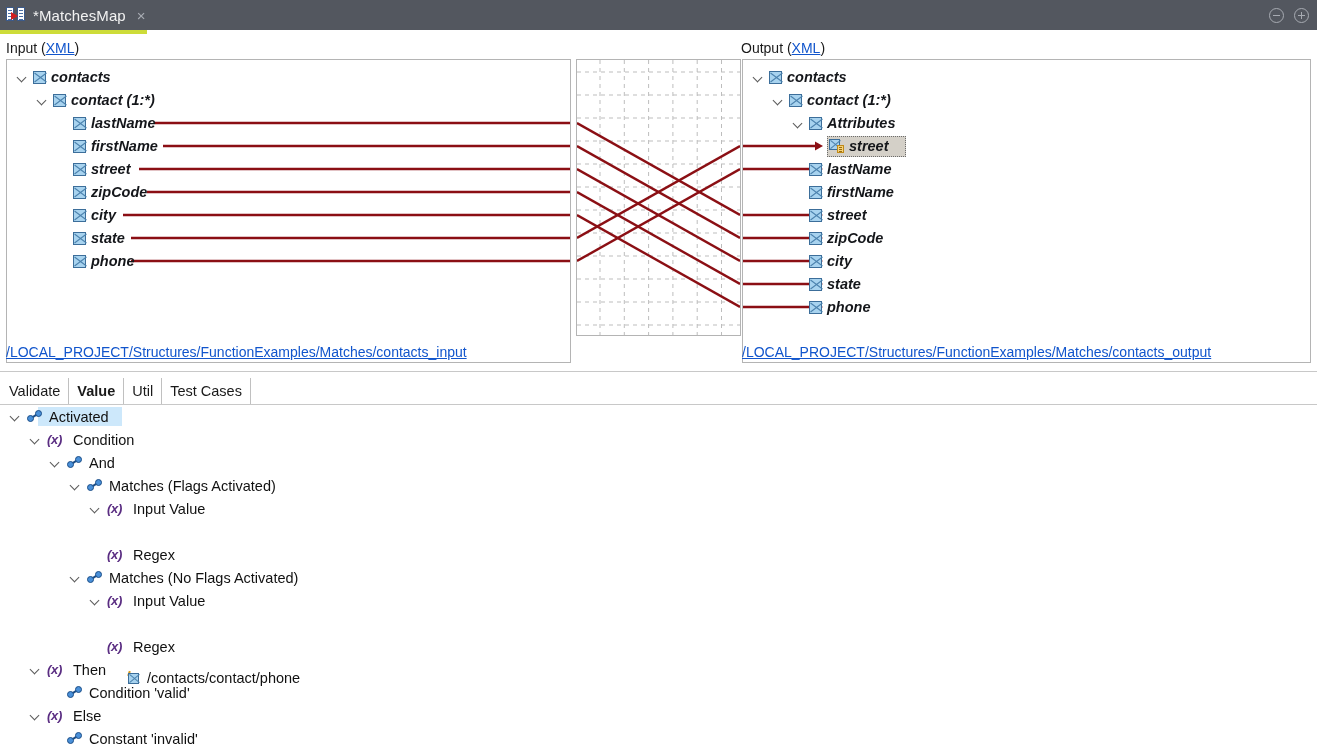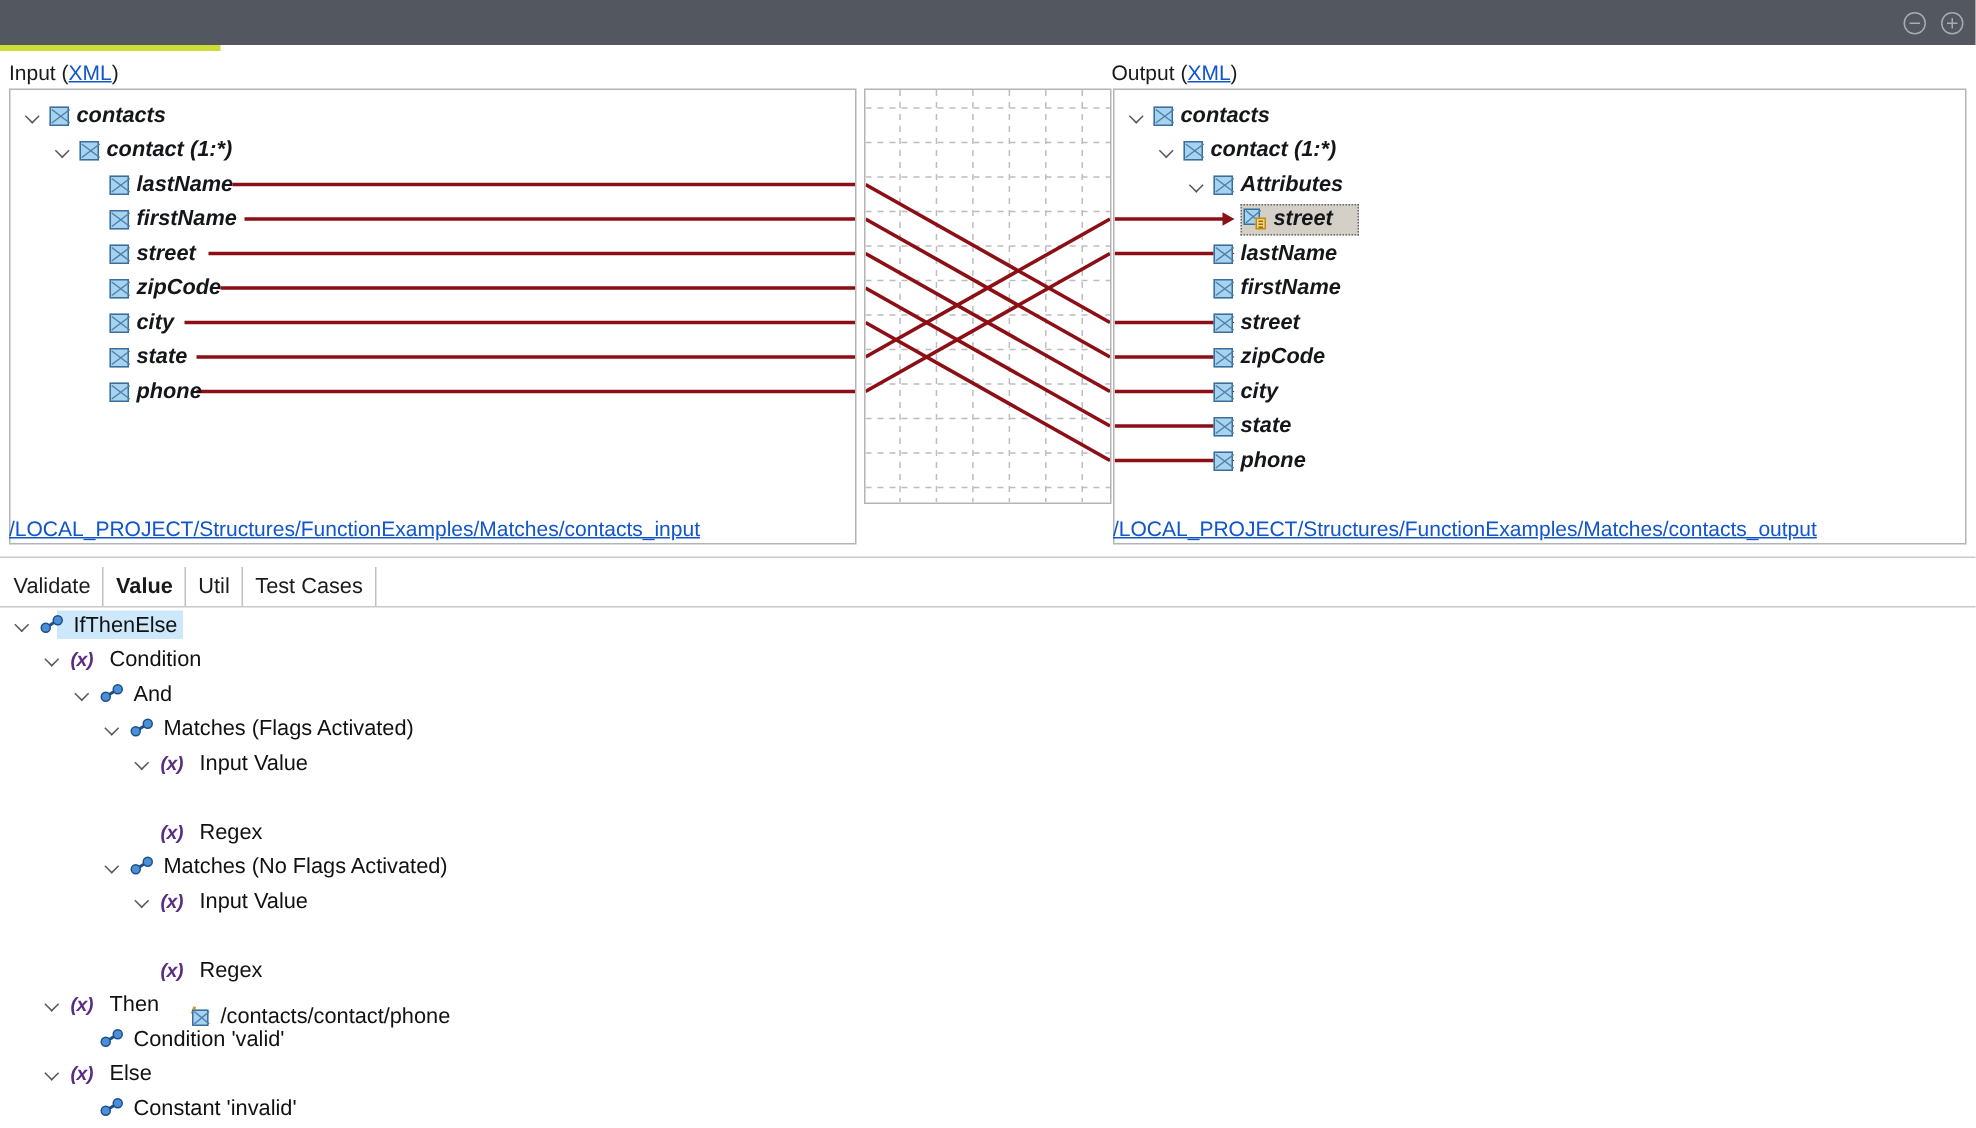--- a/index.html
+++ b/index.html
@@ -226,20 +226,39 @@
   .xpath-icon .tick {
     position: absolute; left: 1px; top: 0px; width: 2px; height: 5px;
     background: #d99b1c; transform: rotate(20deg);
   }
   .conn-svg { position: absolute; left: 0; top: 0; pointer-events: none; }
 </style>
 </head>
 <body>
 
 <div class="titlebar">
+  <div class="tab">
+    <span class="map-icon">
+      <span class="sheet l">
+          <i></i>
+          <i></i>
+          <i></i>
+          <i></i>
+        </span>
+      <span class="sheet r">
+          <i></i>
+          <i></i>
+          <i></i>
+          <i></i>
+        </span>
+      <span class="arrow"></span>
+    </span>
+    <span class="tab-title">*MatchesMap</span>
+    <span class="tab-close">×</span>
+  </div>
   <div class="win-btns">
     <span class="win-btn"></span>
     <span class="win-btn plus"></span>
   </div>
 </div>
 <div class="tab-underline"></div>
 
 <div class="pane-label" id="in-label">
   <span>Input (</span><a href="#">XML</a><span>)</span>
 </div>
@@ -444,21 +463,21 @@
 
 <div class="ftree" id="ftree-host">
     <div class="frow-sel" style="left: 38px; top: 2px; width: 84px;"></div>
     <div class="frow" style="left: 10px; top: 0px;">
       <span class="ftwisty"></span>
       <span class="fn-icon">
         <span class="bar"></span>
         <span class="n n1"></span>
         <span class="n n2"></span>
       </span>
-      <span class="flabel">IfThenElse</span>
+      <span class="flabel">Activated</span>
     </div>
     <div class="frow" style="left: 30px; top: 23px;">
       <span class="ftwisty"></span>
       <span class="xvar">(x)</span>
       <span class="flabel">Condition</span>
     </div>
     <div class="frow" style="left: 50px; top: 46px;">
       <span class="ftwisty"></span>
       <span class="fn-icon">
         <span class="bar"></span>

